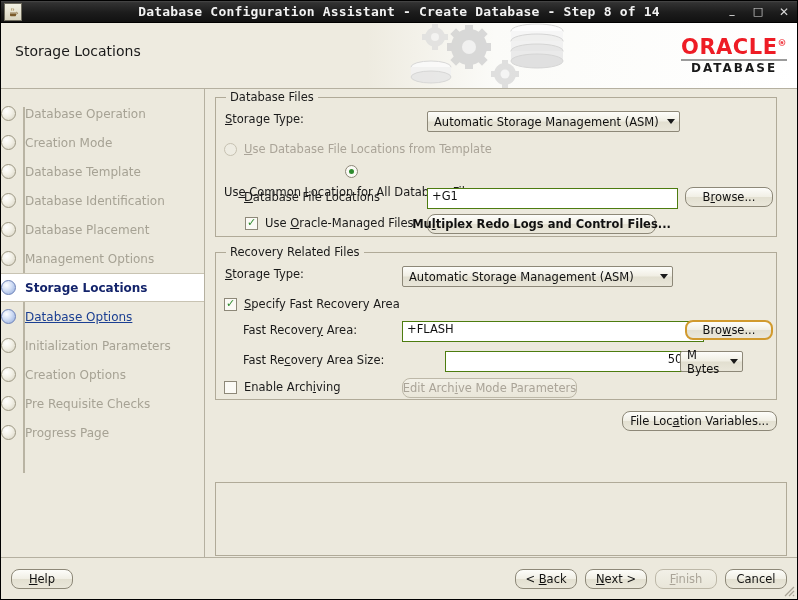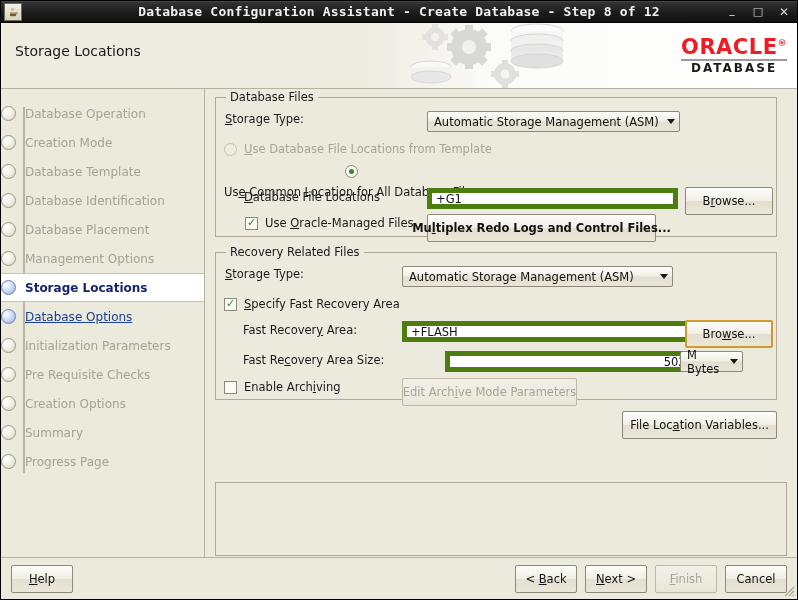--- a/index.html
+++ b/index.html
@@ -187,22 +187,22 @@
   .combo .caret {
     width: 0; height: 0; margin-left: 8px;
     border-left: 4.5px solid transparent;
     border-right: 4.5px solid transparent;
     border-top: 5.5px solid #1a1a1a;
   }
 
   
   .field {
     height: 21px; background: #fff;
-    border: 5px solid #4d7c0f;
-    display: flex; align-items: center;
+    border: 1px solid #4d7c0f;
+    display: flex; 
     padding: 0 4px; font-size: 11.5px; color: #111;
     cursor: text;
   }
   .field.right { justify-content: flex-end; padding-right: 5px; }
 
   
   .spin {
     width: 14px; height: 21px;
     border: 1px solid #8d8878; border-left: none;
     background: linear-gradient(to bottom,#fbfaf4,#e6e3d5);
@@ -213,22 +213,22 @@
   .spin .up, .spin .dn {
     width: 0; height: 0;
     border-left: 3.5px solid transparent;
     border-right: 3.5px solid transparent;
   }
   .spin .up { border-bottom: 4px solid #333; }
   .spin .dn { border-top: 4px solid #333; }
 
   
   .btn {
-    height: 28px; padding: 0 10px;
-    border: 1px solid #8d8878; border-radius: 2px;
+    height: 20px; padding: 0 10px;
+    border: 1px solid #8d8878; border-radius: 8px;
     background: linear-gradient(to bottom,#fdfdfa 0%,#f1efe5 48%,#e3e0d1 52%,#eae7da 100%);
     font-size: 11.5px; color: #111;
     display: flex; align-items: center; justify-content: center;
     white-space: nowrap; cursor: default;
   }
   .btn.focus { border: 2px solid #d19a2e; padding: 0 9px; }
   .btn.disabled { color: #aaa498; border-color: #bdb8a8;
     background: linear-gradient(to bottom,#f2f0e7,#e9e6d9); }
 
   
@@ -278,21 +278,21 @@
 
   <div id="titlebar">
     <div id="app-icon">
       <svg width="12" height="12" viewBox="0 0 12 12" aria-hidden="true">
         <path d="M3 8h6v1.2c0 .6-.5 1-1.1 1H4.1C3.5 10.2 3 9.8 3 9.2V8z" fill="#7a5a2a"></path>
         <path d="M9.2 8.2c.8-.1 1.3-.5 1.3-1s-.5-.9-1.2-1" stroke="#7a5a2a" fill="none" stroke-width=".8"></path>
         <path d="M4.6 2.2c1 .8-.6 1.4 0 2.3M6.4 2.6c.9.7-.5 1.2 0 2" stroke="#9a7a3a" fill="none" stroke-width=".8"></path>
         <rect x="3" y="6.6" width="6" height="1" fill="#7a5a2a"></rect>
       </svg>
     </div>
-    <div id="title-text">Database Configuration Assistant - Create Database - Step 8 of 12</div>
+    <div id="title-text">Database Configuration Assistant - Create Database - Step 8 of 14</div>
     <div id="win-buttons">
       <div class="win-btn min">–</div>
       <div class="win-btn max">□</div>
       <div class="win-btn cls">✕</div>
     </div>
   </div>
 
   <div id="banner">
     <div id="page-heading">Storage Locations</div>
 
@@ -388,29 +388,25 @@
       <div class="step next">
         <div class="bullet"></div>
         <div class="step-label">Database Options</div>
       </div>
       <div class="step pending">
         <div class="bullet"></div>
         <div class="step-label">Initialization Parameters</div>
       </div>
       <div class="step pending">
         <div class="bullet"></div>
+        <div class="step-label">Creation Options</div>
+      </div>
+      <div class="step pending">
+        <div class="bullet"></div>
         <div class="step-label">Pre Requisite Checks</div>
-      </div>
-      <div class="step pending">
-        <div class="bullet"></div>
-        <div class="step-label">Creation Options</div>
-      </div>
-      <div class="step pending">
-        <div class="bullet"></div>
-        <div class="step-label">Summary</div>
       </div>
       <div class="step pending">
         <div class="bullet"></div>
         <div class="step-label">Progress Page</div>
       </div>
     </div>
 
     <div id="content">
 
       <div class="groupbox" style="left:10px; top:8px; width:562px; height:140px;">

